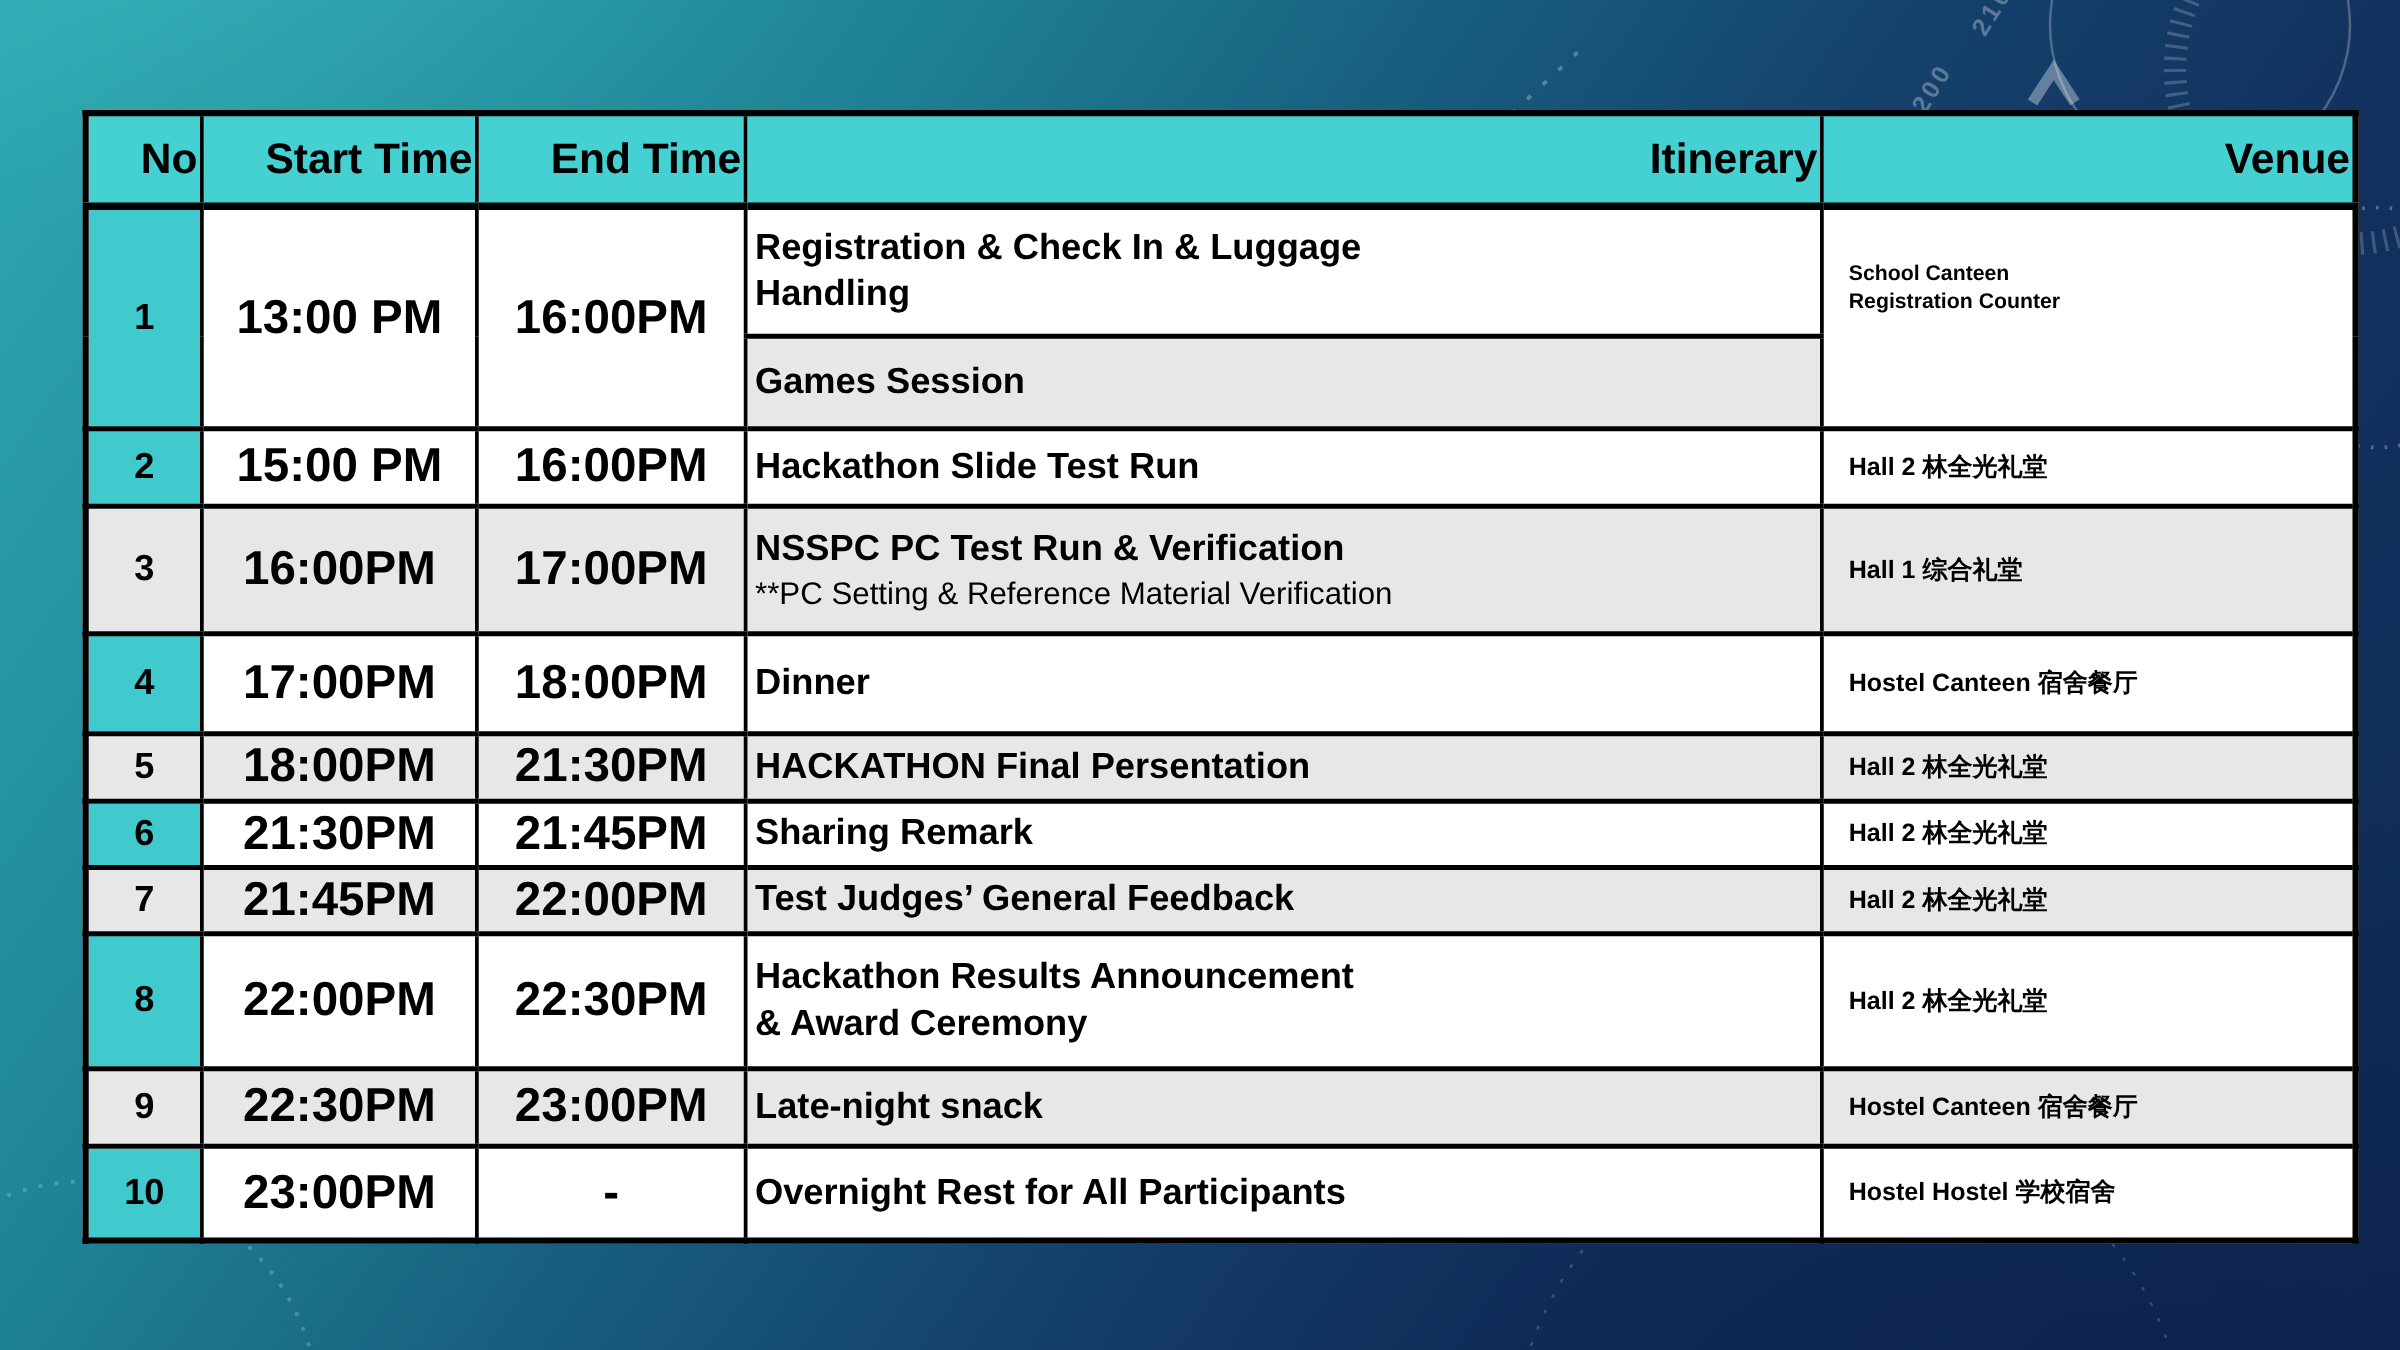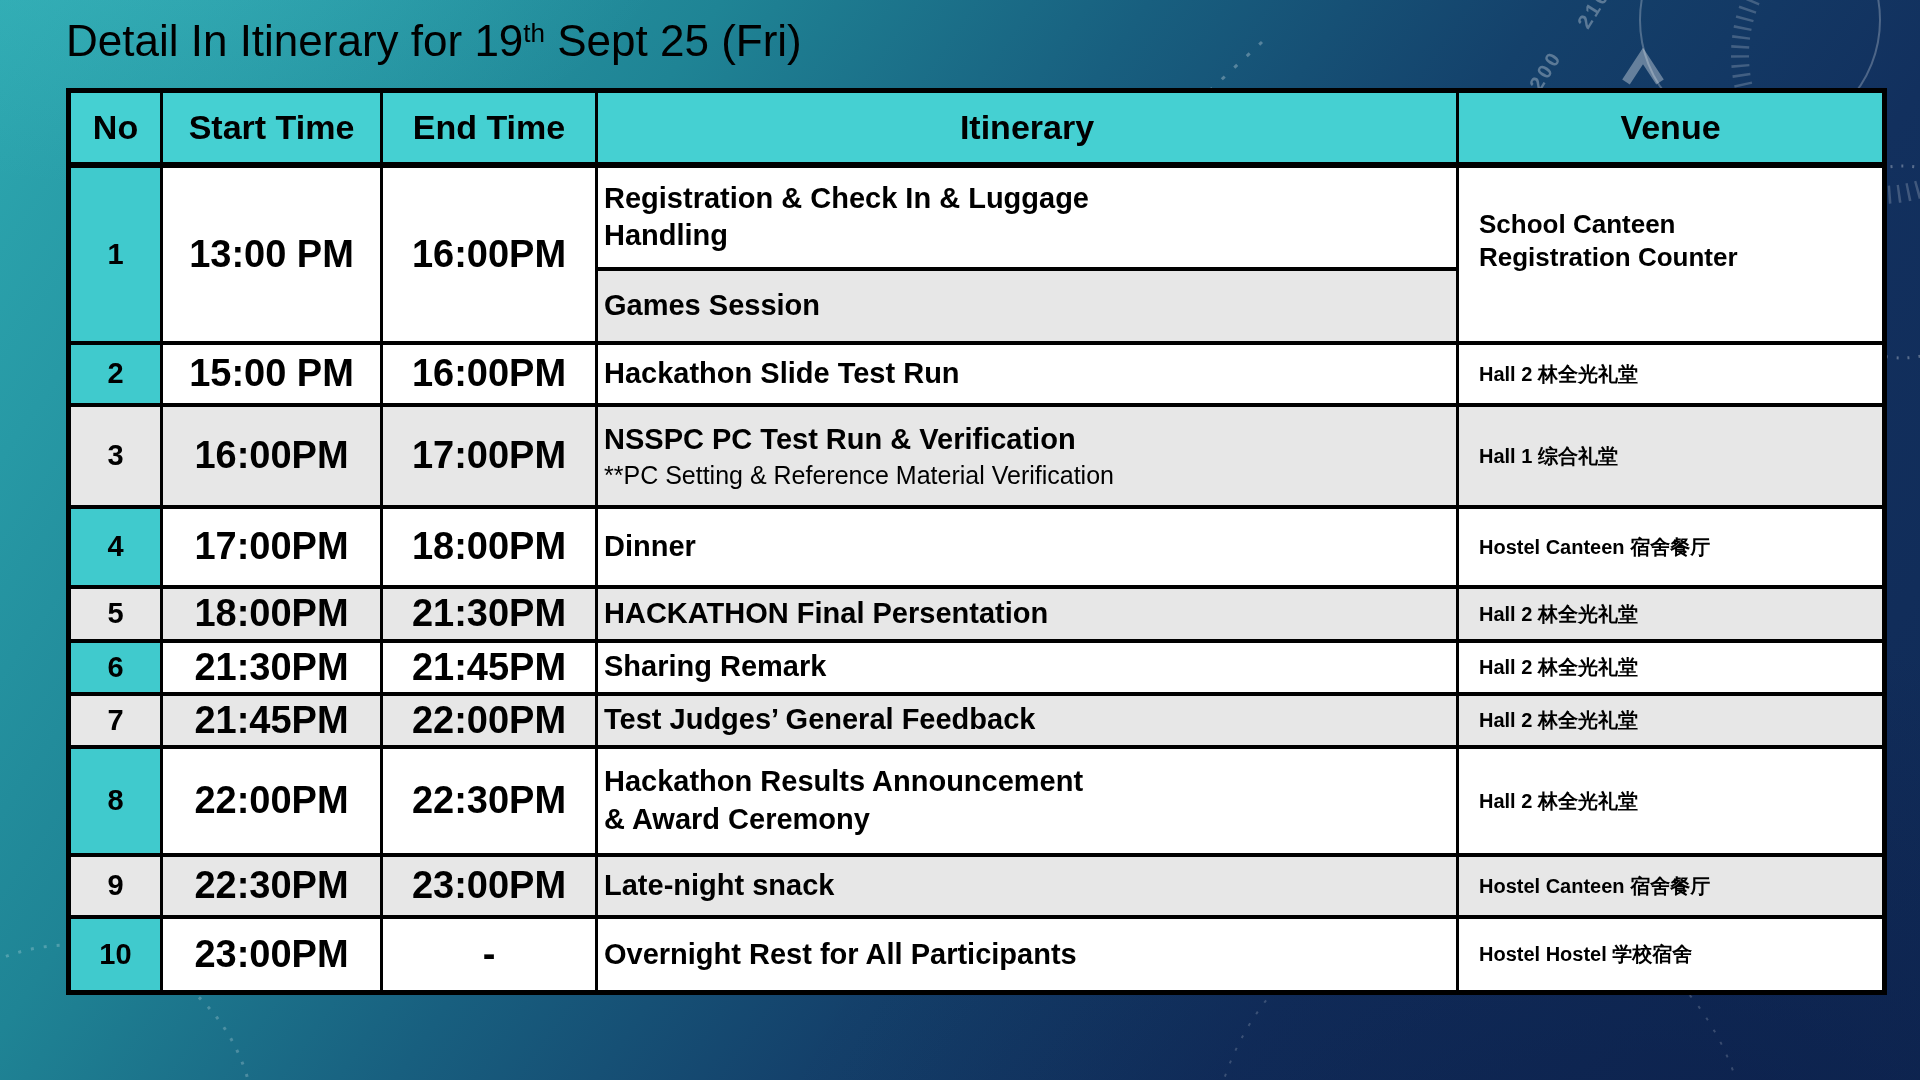--- a/index.html
+++ b/index.html
@@ -32,33 +32,33 @@
     background:var(--row-white);
     border:5px solid var(--border-color);
   }
   th,td{
     border:3px solid var(--border-color);
     border-top-width:4px;border-bottom-width:4px;
     color:#000;vertical-align:middle;padding:2px 6px;overflow:hidden;
   }
   thead th{
     background:var(--header-bg);
-    font-size:34px;font-weight:bold;text-align:center;
+    font-size:34px;font-weight:bold;text-align:right;
     border-bottom-width:6px;padding:0 2px;
   }
   td.no-cell{background:var(--no-col-bg);font-size:29px;font-weight:bold;text-align:center;}
   td.time-cell{font-size:38px;font-weight:bold;text-align:center;white-space:nowrap;}
   td.itin-cell{font-size:29px;font-weight:bold;text-align:left;line-height:1.28;}
   td.venue-cell{font-size:20px;font-weight:bold;text-align:left;padding-left:20px;line-height:1.3;}
   .pre{white-space:pre-line;}
   .note-line{font-size:25px;font-weight:normal;line-height:1.2;margin-top:2px;}
   tr.grey td{background:var(--row-grey);}
   tr td.white-cell{background:var(--row-white);}
   td.grey-cell{background:var(--row-grey);}
-  td.venue-r1{vertical-align:top;padding-top:40px;font-size:26px;}
+  td.venue-r1{vertical-align:top;padding-top:40px;font-size:17px;}
   .compass-text{font-size:20px;fill:#ffffff;opacity:0.30;font-weight:bold;letter-spacing:3px;}
 </style>
 </head>
 <body>
 
 <div class="slide">
 
   <svg class="bg-decor" width="1920" height="1080" viewBox="0 0 1920 1080" aria-hidden="true">
     <g fill="none" stroke="#ffffff">
       <circle cx="1760" cy="20" r="120" stroke-width="2" opacity="0.25"></circle>
@@ -66,21 +66,20 @@
       <circle cx="1902" cy="262" r="96" stroke-width="3" stroke-dasharray="2 9" opacity="0.30"></circle>
       <path d="M 935 345 L 1262 42" stroke-width="3" stroke-dasharray="4 13" opacity="0.28"></path>
       <path d="M 1626 82 l 17 -26 l 17 26" stroke-width="9" opacity="0.35"></path>
       <circle cx="70" cy="1130" r="185" stroke-width="3" stroke-dasharray="3 10" opacity="0.22"></circle>
       <circle cx="1480" cy="1165" r="270" stroke-width="2" stroke-dasharray="3 11" opacity="0.18"></circle>
     </g>
     <text class="compass-text" x="1540" y="92" transform="rotate(-58 1540 92)">200</text>
     <text class="compass-text" x="1588" y="30" transform="rotate(-58 1588 30)">210</text>
   </svg>
 
-  <h1 class="title"><span>Detail In Itinerary for 19</span><sup>th</sup><span> Sept 25 (Fri)</span></h1>
 
   <table class="itinerary">
     <colgroup>
       <col style="width:93px">
         <col style="width:220px">
         <col style="width:215px">
         <col style="width:861px">
         <col style="width:427px">
     </colgroup>
     <thead>

